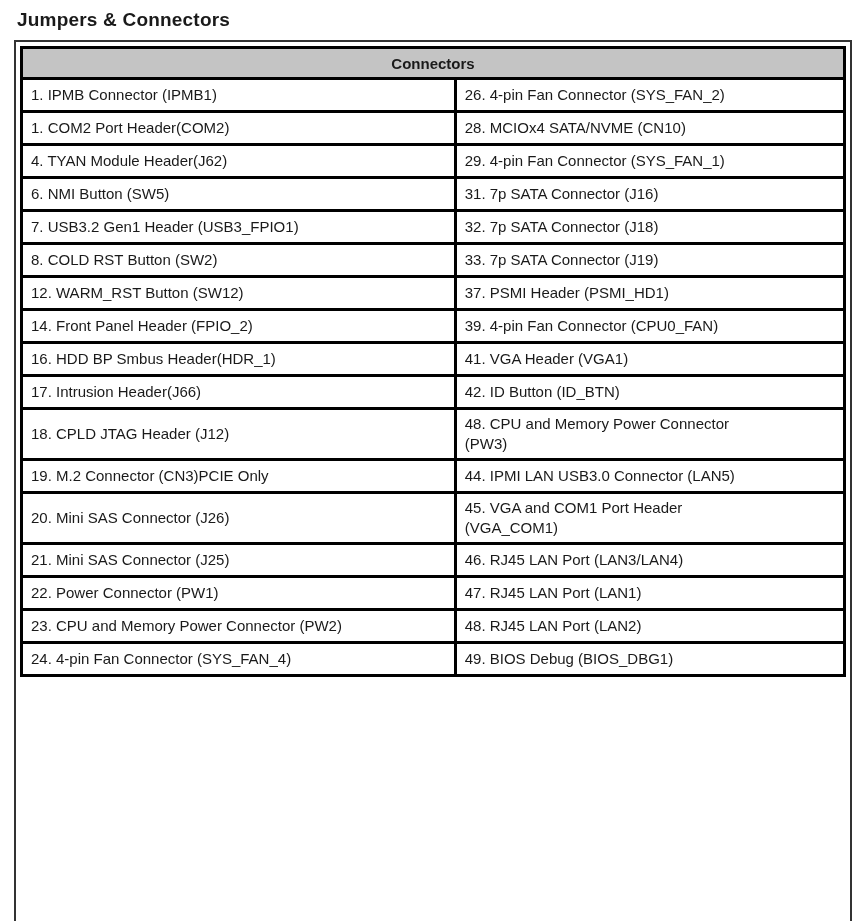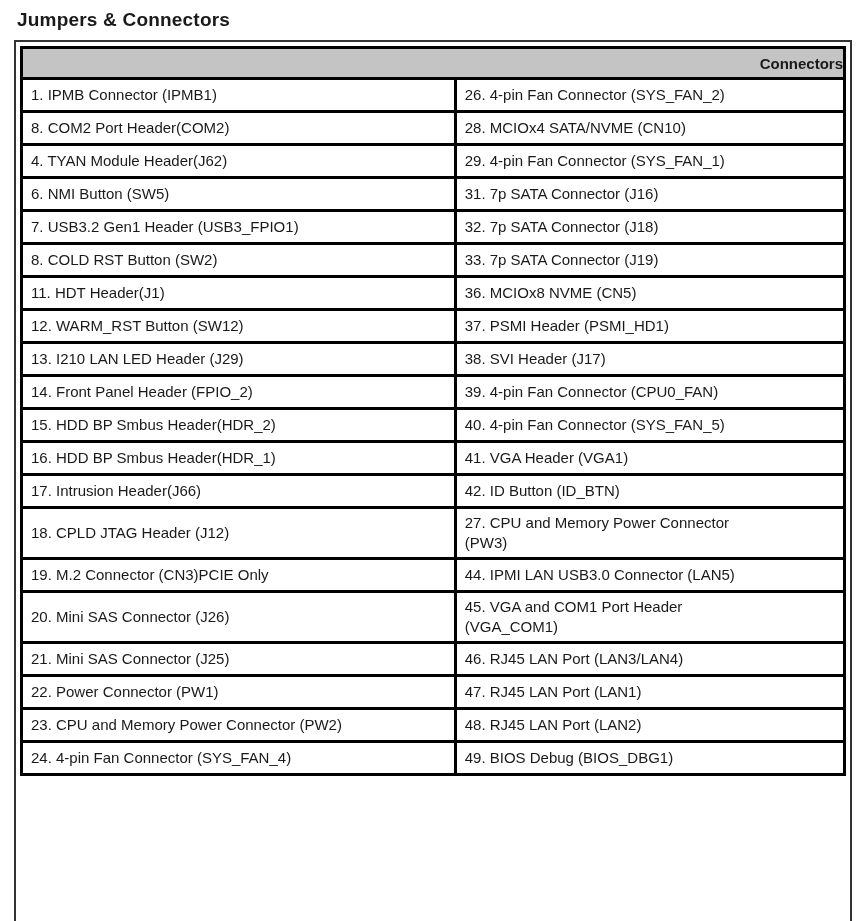--- a/index.html
+++ b/index.html
@@ -37,21 +37,21 @@
   }
   table.connectors th,
   table.connectors td{
     border:3px solid var(--border-color);
     font-size:15px;
     vertical-align:middle;
   }
   table.connectors th{
     background:var(--header-bg);
     font-weight:bold;
-    text-align:right;
+    text-align:center;
     height:26px;
     padding:1px 0;
   }
   table.connectors td{
     padding:4px 6px 4px 8px;
     line-height:20px;
     white-space:pre-line;
     height:22px;
   }
   col.left-col{width:52.7%;}
@@ -72,70 +72,58 @@
       <tr>
         <th colspan="2">Connectors</th>
       </tr>
     </thead>
     <tbody>
         <tr>
           <td>1. IPMB Connector (IPMB1)</td>
           <td>26. 4-pin Fan Connector (SYS_FAN_2)</td>
         </tr>
         <tr>
-          <td>8. COM2 Port Header(COM2)</td>
+          <td>1. COM2 Port Header(COM2)</td>
           <td>28. MCIOx4 SATA/NVME (CN10)</td>
         </tr>
         <tr>
           <td>4. TYAN Module Header(J62)</td>
           <td>29. 4-pin Fan Connector (SYS_FAN_1)</td>
         </tr>
         <tr>
           <td>6. NMI Button (SW5)</td>
           <td>31. 7p SATA Connector (J16)</td>
         </tr>
         <tr>
           <td>7. USB3.2 Gen1 Header (USB3_FPIO1)</td>
           <td>32. 7p SATA Connector (J18)</td>
         </tr>
         <tr>
           <td>8. COLD RST Button (SW2)</td>
           <td>33. 7p SATA Connector (J19)</td>
         </tr>
         <tr>
-          <td>11. HDT Header(J1)</td>
-          <td>36. MCIOx8 NVME (CN5)</td>
-        </tr>
-        <tr>
           <td>12. WARM_RST Button (SW12)</td>
           <td>37. PSMI Header (PSMI_HD1)</td>
         </tr>
         <tr>
-          <td>13. I210 LAN LED Header (J29)</td>
-          <td>38. SVI Header (J17)</td>
-        </tr>
-        <tr>
           <td>14. Front Panel Header (FPIO_2)</td>
           <td>39. 4-pin Fan Connector (CPU0_FAN)</td>
-        </tr>
-        <tr>
-          <td>15. HDD BP Smbus Header(HDR_2)</td>
-          <td>40. 4-pin Fan Connector (SYS_FAN_5)</td>
         </tr>
         <tr>
           <td>16. HDD BP Smbus Header(HDR_1)</td>
           <td>41. VGA Header (VGA1)</td>
         </tr>
         <tr>
           <td>17. Intrusion Header(J66)</td>
           <td>42. ID Button (ID_BTN)</td>
         </tr>
         <tr>
           <td>18. CPLD JTAG Header (J12)</td>
-          <td>27. CPU and Memory Power Connector
+          <td>48. CPU and Memory Power Connector
 (PW3)</td>
         </tr>
         <tr>
           <td>19. M.2 Connector (CN3)PCIE Only</td>
           <td>44. IPMI LAN USB3.0 Connector (LAN5)</td>
         </tr>
         <tr>
           <td>20. Mini SAS Connector (J26)</td>
           <td>45. VGA and COM1 Port Header
 (VGA_COM1)</td>

